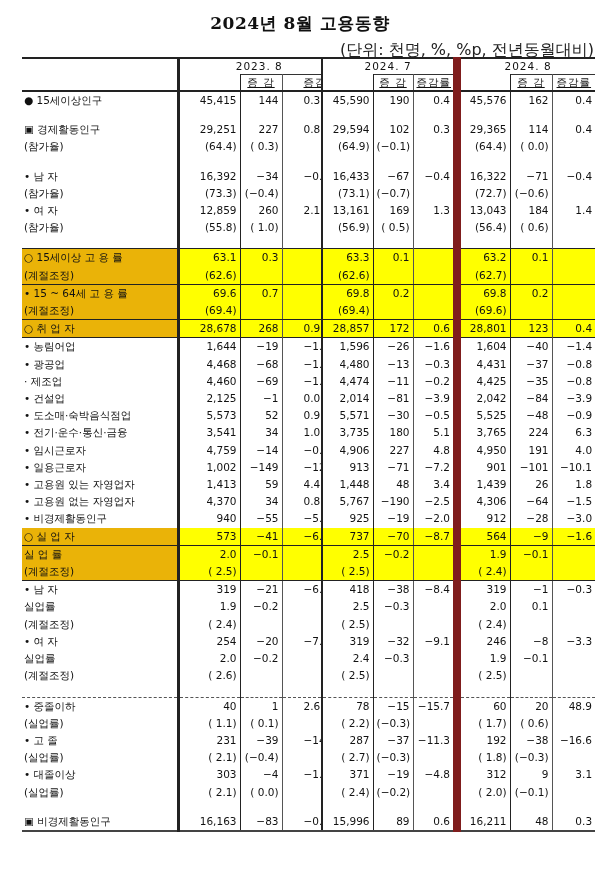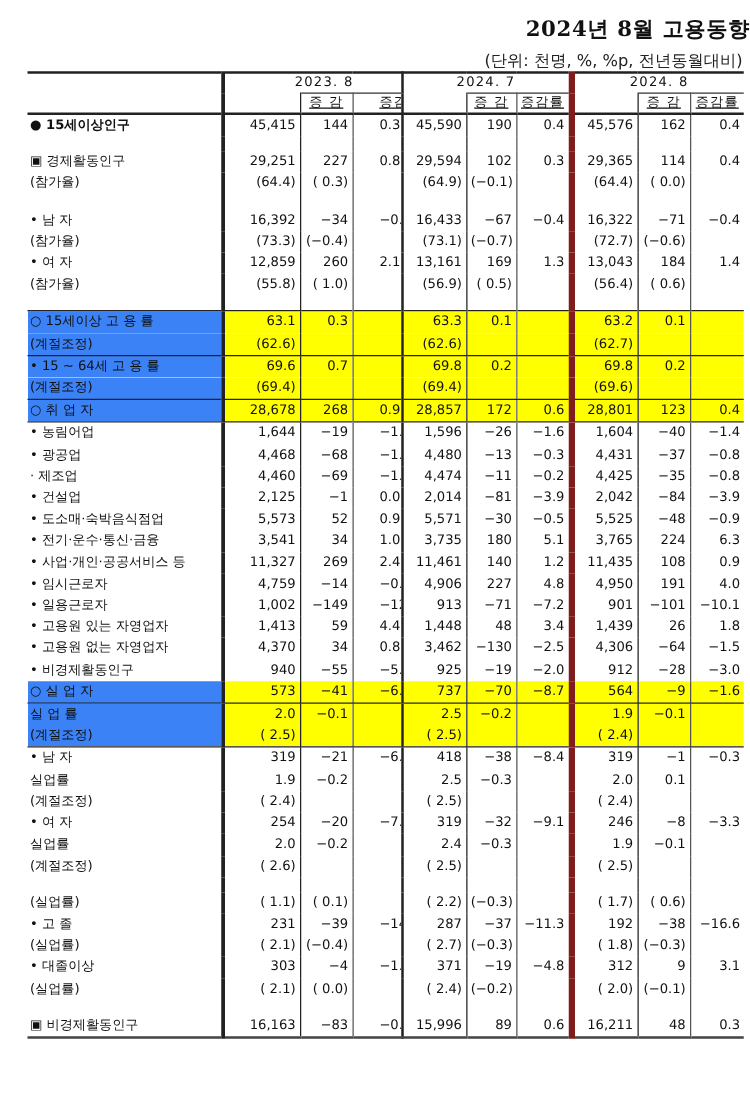--- a/index.html
+++ b/index.html
@@ -1,51 +1,51 @@
 <!DOCTYPE html>
 <html><head>
 <meta charset="utf-8">
 <style>
   html, body { margin:0; padding:0; background:#ffffff; }
   body { width:600px; height:875px; position:relative; overflow:hidden;
          font-family:"DejaVu Sans", "Liberation Sans", sans-serif; color:#111; }
-  .title { position:absolute; top:12px; left:0; width:600px; text-align:right;
+  .title { position:absolute; top:12px; left:0; width:600px; text-align:center;
            font-family:"DejaVu Serif", "Liberation Serif", serif; font-weight:bold; font-size:17px; letter-spacing:0.5px; }
-  .unit { position:absolute; top:40px; right:6px; font-size:13px; color:#222; }
+  .unit { position:absolute; top:40px; right:6px; font-size:16px; color:#222; }
   table { position:absolute; top:57px; left:22px; border-collapse:collapse; table-layout:fixed; width:573px; font-size:10.5px; }
   td { padding:0 3px; height:17.2px; line-height:17.2px; white-space:nowrap; overflow:hidden; }
   td.n { text-align:right; }
   td.lbl { text-align:left; padding-left:2px; }
   
   .c0 { border-right:3px solid #222; }
   .c1 { border-right:1.5px solid #222; }
   .c2 { border-right:1.5px solid #555; }
   .c3 { border-right:2px solid #222;padding-left:21px; }
   .c4 { border-right:1.5px solid #222; }
   .c5 { border-right:1.5px solid #555; }
-  .c6 { border-right:5px solid #7f1d1d; }
+  .c6 { border-right:8px solid #7f1d1d; }
   .c7 { border-right:1.5px solid #222; }
   .c8 { border-right:1.5px solid #555; }
   .c9 { }
   tr.toprule td { border-top:2.5px solid #222; }
   tr.hdr1 td { height:15px; line-height:15px; }
   tr.hdr2 td { height:15px; line-height:15px; border-bottom:2.5px solid #222; }
   td.hc { text-align:center; letter-spacing:1px; }
   td.hcsub { text-align:center; border-top:1px solid #333; letter-spacing:1px;text-decoration:underline;}
   tr.y td { background:#ffff00; }
-  tr.y td.c0 { background:#3b82f6;margin-top:20px; }
+  tr.y td.c0 { background:#eab308;margin-top:20px; }
   tr.ybot td { border-bottom:1.5px solid #222; }
   tr.ytop td { border-top:1.5px solid #222; }
   tr.dash td { border-top:1px dashed #555; }
   tr.bottom td { border-bottom:2.5px solid #444; }
   tr.spacer td { height:12px; line-height:12px; }
   .ind1 { padding-left:6px; }
   .ind2 { padding-left:20px; }
   .ind3 { padding-left:30px; }
-  .bold { font-weight:bold; }
+  .bold { font-weight:normal; }
 </style>
 </head>
 <body>
 
 <div class="title">2024년 8월 고용동향</div>
 <div class="unit">(단위: 천명, %, %p, 전년동월대비)</div>
 
 <table>
   <colgroup>
     <col style="width:156px">
@@ -324,32 +324,20 @@
         <td class="n c2">34</td>
         <td class="n c3">1.0</td>
         <td class="n c4">3,735</td>
         <td class="n c5">180</td>
         <td class="n c6">5.1</td>
         <td class="n c7">3,765</td>
         <td class="n c8">224</td>
         <td class="n c9">6.3</td>
       </tr>
       <tr class="">
-        <td class="lbl c0 ind1">• 사업·개인·공공서비스 등</td>
-        <td class="n c1">11,327</td>
-        <td class="n c2">269</td>
-        <td class="n c3">2.4</td>
-        <td class="n c4">11,461</td>
-        <td class="n c5">140</td>
-        <td class="n c6">1.2</td>
-        <td class="n c7">11,435</td>
-        <td class="n c8">108</td>
-        <td class="n c9">0.9</td>
-      </tr>
-      <tr class="">
         <td class="lbl c0 ind1">• 임시근로자</td>
         <td class="n c1">4,759</td>
         <td class="n c2">−14</td>
         <td class="n c3">−0.3</td>
         <td class="n c4">4,906</td>
         <td class="n c5">227</td>
         <td class="n c6">4.8</td>
         <td class="n c7">4,950</td>
         <td class="n c8">191</td>
         <td class="n c9">4.0</td>
@@ -376,22 +364,22 @@
         <td class="n c6">3.4</td>
         <td class="n c7">1,439</td>
         <td class="n c8">26</td>
         <td class="n c9">1.8</td>
       </tr>
       <tr class="">
         <td class="lbl c0 ind1">• 고용원 없는 자영업자</td>
         <td class="n c1">4,370</td>
         <td class="n c2">34</td>
         <td class="n c3">0.8</td>
-        <td class="n c4">3,462</td>
-        <td class="n c5">−130</td>
+        <td class="n c4">5,767</td>
+        <td class="n c5">−190</td>
         <td class="n c6">−2.5</td>
         <td class="n c7">4,306</td>
         <td class="n c8">−64</td>
         <td class="n c9">−1.5</td>
       </tr>
       <tr class="">
         <td class="lbl c0 ind1">• 비경제활동인구</td>
         <td class="n c1">940</td>
         <td class="n c2">−55</td>
         <td class="n c3">−5.6</td>
@@ -515,20 +503,32 @@
         <td class="c1"></td>
         <td class="c2"></td>
         <td class="c3"></td>
         <td class="c4"></td>
         <td class="c5"></td>
         <td class="c6"></td>
         <td class="c7"></td>
         <td class="c8"></td>
         <td class="c9"></td>
       </tr>
+      <tr class="dash">
+        <td class="lbl c0 ind1">• 중졸이하</td>
+        <td class="n c1">40</td>
+        <td class="n c2">1</td>
+        <td class="n c3">2.6</td>
+        <td class="n c4">78</td>
+        <td class="n c5">−15</td>
+        <td class="n c6">−15.7</td>
+        <td class="n c7">60</td>
+        <td class="n c8">20</td>
+        <td class="n c9">48.9</td>
+      </tr>
       <tr class="">
         <td class="lbl c0 ind2">(실업률)</td>
         <td class="n c1">( 1.1)</td>
         <td class="n c2">( 0.1)</td>
         <td class="n c3"></td>
         <td class="n c4">( 2.2)</td>
         <td class="n c5">(−0.3)</td>
         <td class="n c6"></td>
         <td class="n c7">( 1.7)</td>
         <td class="n c8">( 0.6)</td>

